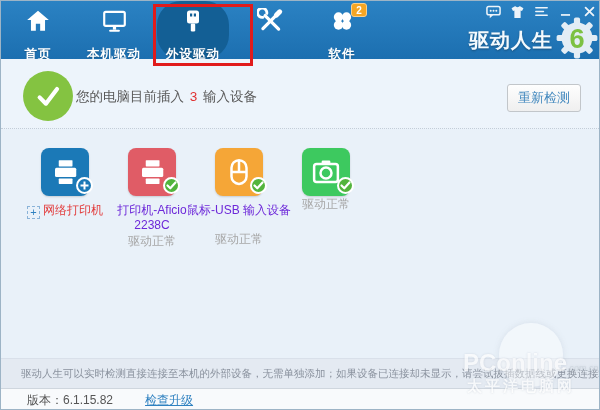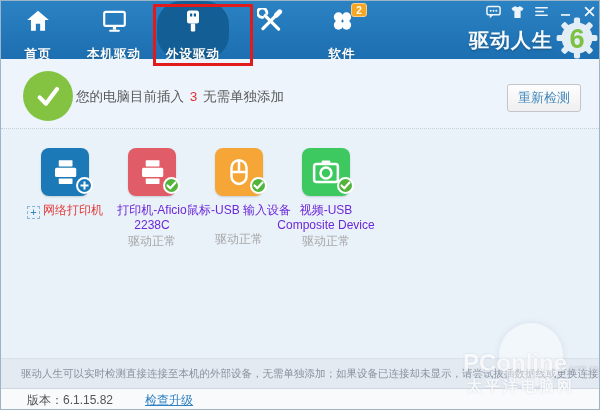--- a/index.html
+++ b/index.html
@@ -232,21 +232,21 @@
 
 <div class="status-row">
   <div class="ok-circle">
     <svg width="32" height="32" viewBox="0 0 46 46">
       <polyline points="11,25 20,34 36,13" fill="none" stroke="#fff" stroke-width="6" stroke-linecap="round" stroke-linejoin="round"></polyline>
     </svg>
   </div>
   <div class="status-text">
     <span>您的电脑目前插入</span>
     <span class="count">3</span>
-    <span>无需单独添加</span>
+    <span>输入设备</span>
   </div>
   <button class="rescan-btn">重新检测</button>
 </div>
 
 <div class="devices">
 
   <div class="device-card card-0">
     <div class="device-icon" style="background: rgb(27, 121, 183);">
       <svg width="30" height="30" viewBox="0 0 24 24" fill="#fff">
         <rect x="7" y="2.5" width="11" height="5" rx="0.5"></rect>
@@ -313,23 +313,20 @@
         <rect x="2.5" y="5.5" width="19" height="14.5" rx="2" fill="none" stroke="#fff" stroke-width="2"></rect>
         <circle cx="12" cy="12.8" r="4.4" fill="none" stroke="#fff" stroke-width="2"></circle>
       </svg>
       <span class="check-badge">
         <svg width="19" height="19" viewBox="0 0 19 19">
           <circle cx="9.5" cy="9.5" r="7.5" fill="#52b43c" stroke="#fff" stroke-width="2"></circle>
           <polyline points="5.5,9.5 8.3,12.3 13.5,6.5" fill="none" stroke="#fff" stroke-width="2.2" stroke-linecap="round" stroke-linejoin="round"></polyline>
         </svg>
       </span>
     </div>
-    <div class="device-name">
-      <span>视频-USB</span><br><span>Composite Device</span>
-    </div>
     <div class="device-status" style="margin-top:0;">驱动正常</div>
   </div>
 </div>
 
 <div class="tip-bar">
   <span class="tip-text">驱动人生可以实时检测直接连接至本机的外部设备，无需单独添加；如果设备已连接却未显示，请尝试拔插数据线或更换连接端口。</span>
 </div>
 
 <div class="footer">
   <span class="version">版本：6.1.15.82</span>

